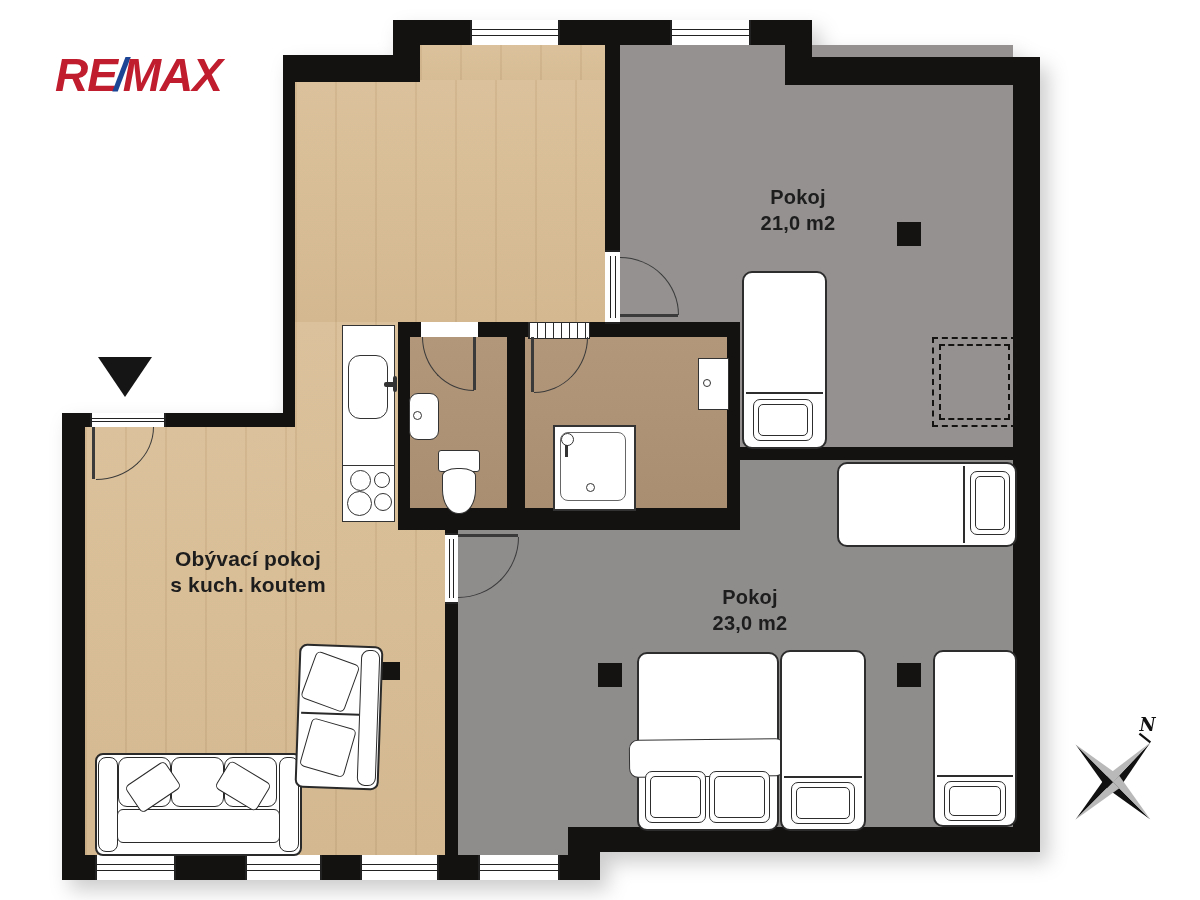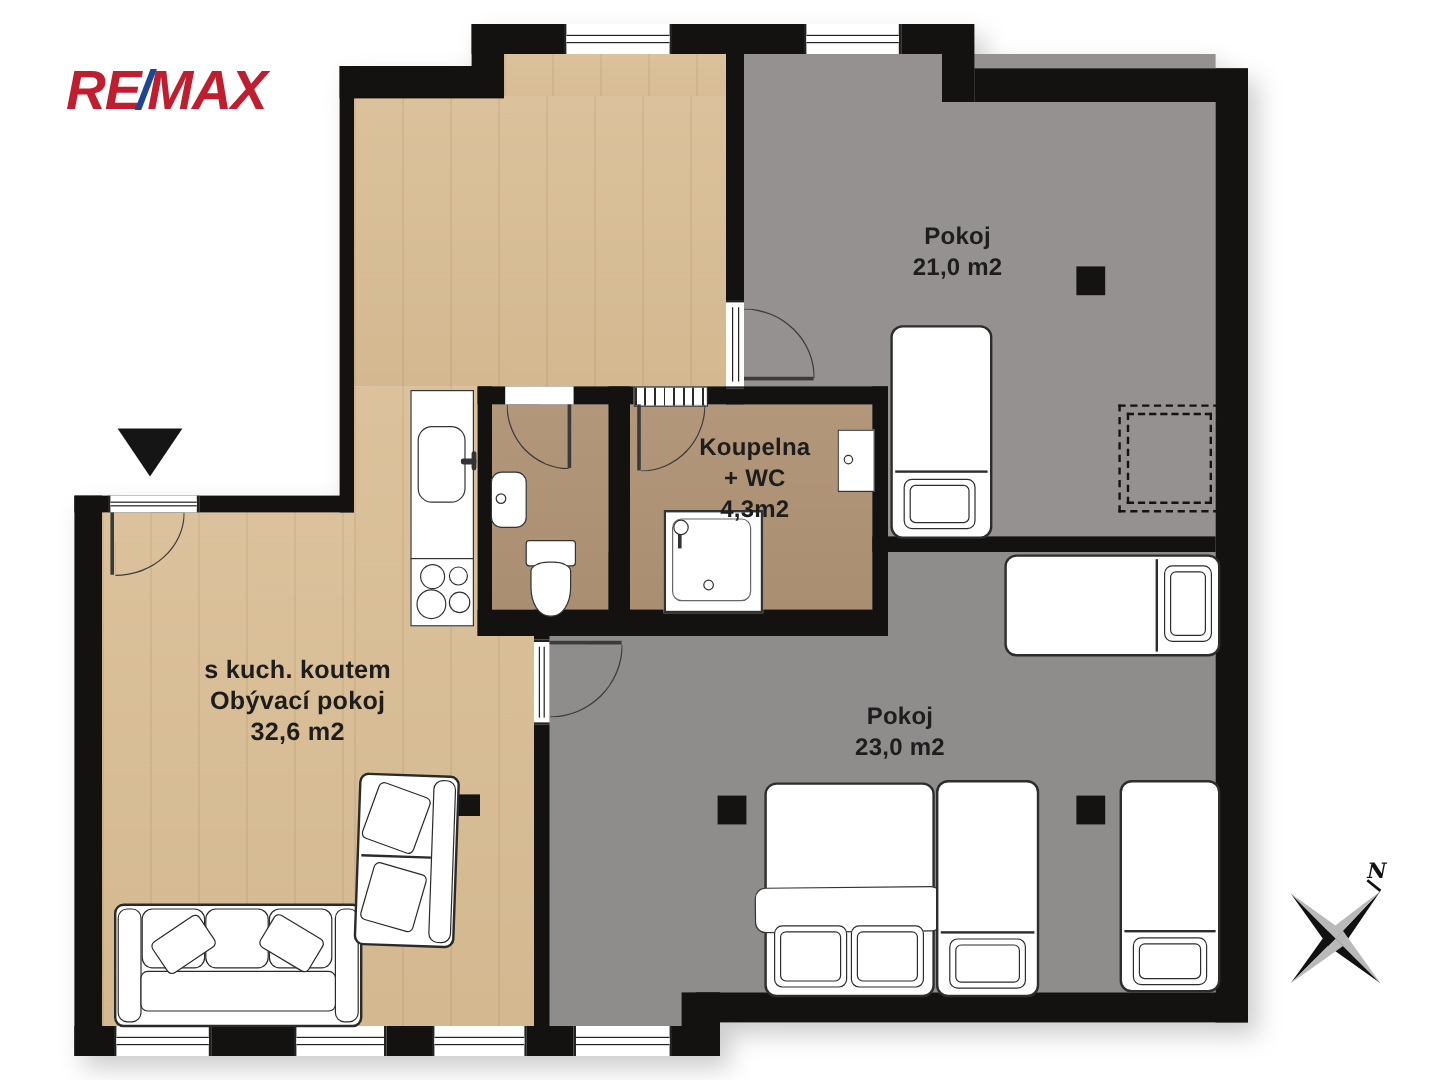--- a/index.html
+++ b/index.html
@@ -189,36 +189,30 @@
       <div style="position:absolute;left:7px;top:10px;width:44px;height:48px;border:1.6px solid #2a2a2a;border-radius:5px;background:#fff;transform:rotate(18deg)"></div>
       <div style="position:absolute;left:7px;top:76px;width:44px;height:48px;border:1.6px solid #2a2a2a;border-radius:5px;background:#fff;transform:rotate(14deg)"></div>
     </div>
 
     <div class="col" style="left:897px;top:222px;width:24px;height:24px"></div>
     <div class="col" style="left:598px;top:663px;width:24px;height:24px"></div>
     <div class="col" style="left:897px;top:663px;width:24px;height:24px"></div>
     <div class="dash" style="left:932px;top:337px;width:81px;height:86px"></div>
 
     <div class="label" style="left:138px;top:546px;width:220px;font-size:21px">
+      <div>Obývací pokoj</div>
       <div>s kuch. koutem</div>
-      <div>Obývací pokoj</div>
-      <div>32,6 m2</div>
     </div>
     <div class="label" style="left:718px;top:184px;width:160px">
       <div>Pokoj</div>
       <div>21,0 m2</div>
     </div>
     <div class="label" style="left:670px;top:584px;width:160px">
       <div>Pokoj</div>
       <div>23,0 m2</div>
-    </div>
-    <div class="label" style="left:558px;top:360px;width:142px">
-      <div>Koupelna</div>
-      <div>+ WC</div>
-      <div>4,3m2</div>
     </div>
   </div>
 
   <div class="tri" style="left:98px;top:357px"></div>
 
   <svg width="110" height="110" viewBox="0 0 100 100" style="position:absolute;left:1058px;top:716px">
     <polygon points="84,24 55.7,65.7 50,60" fill="#111"></polygon>
     <polygon points="84,24 44.3,54.3 50,60" fill="#b9b9b9"></polygon>
     <polygon points="84,94 44.3,65.7 50,60" fill="#111"></polygon>
     <polygon points="84,94 55.7,54.3 50,60" fill="#b9b9b9"></polygon>

